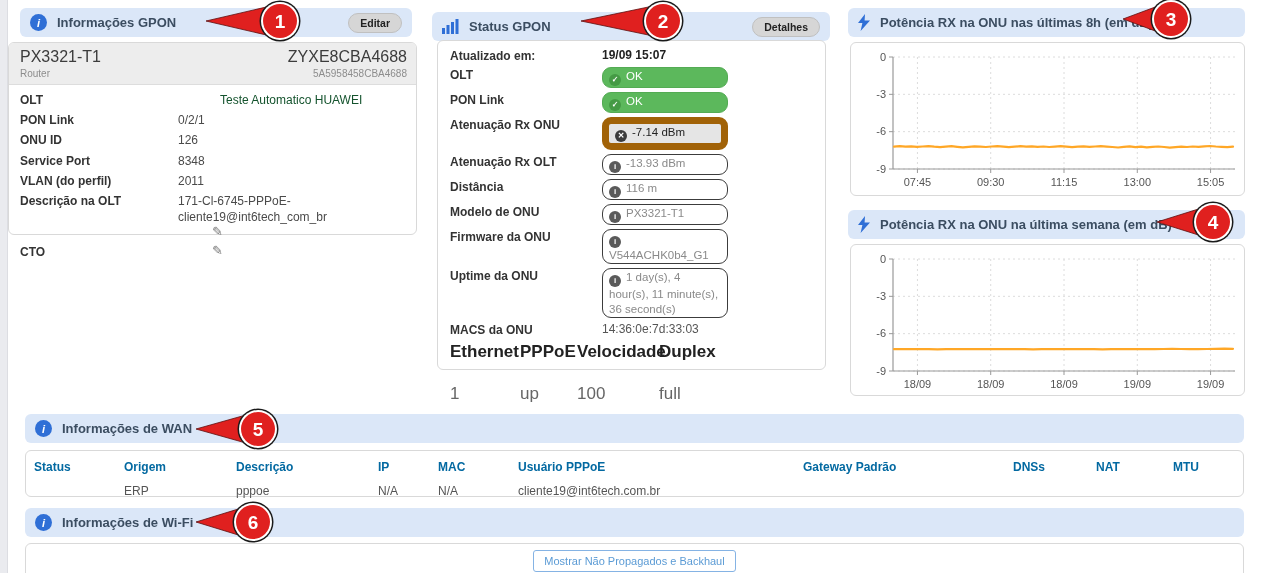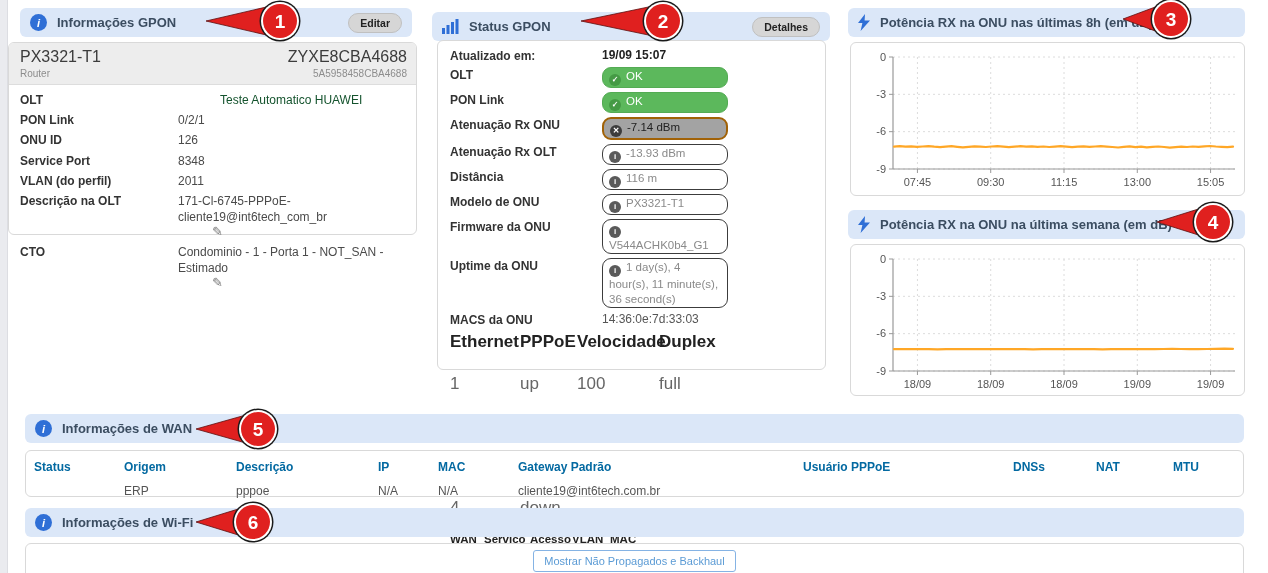--- a/index.html
+++ b/index.html
@@ -33,21 +33,21 @@
   .pencil { color:#777; font-size:13px; margin-left:34px; cursor:pointer; line-height:1.1; width:14px; }
 
   
   .st-row { display:flex; align-items:flex-start; padding:0 10px 0 12px; margin-bottom:4px; }
   .st-label { width:152px; flex:none; font-weight:bold; font-size:12px; color:#333; padding-top:1px; }
   .st-value { font-size:12px; color:#555; }
   .st-value.bold { font-weight:bold; color:#222; }
   .pill { width:126px; border-radius:9px; font-size:11.5px; padding:1px 6px; line-height:1.25; }
   .pill-green   { background:#5cb85c; color:#fff; border:1px solid #54ab54; }
   .pill-green .picon  { background:#459a45; }
-  .pill-orange  { background:#a3a3a3; color:#222; border:2px solid #a16207; }
+  .pill-orange  { background:#e5e5e5; color:#222; border:7px solid #a16207; }
   .pill-orange .picon { background:#3c3c3c; }
   .pill-outline { background:#fff; color:#8a8a8a; border:1.5px solid #3c3c3c; }
   .pill-outline .picon{ background:#5a5a5a; }
   .picon { display:inline-flex; width:12px; height:12px; border-radius:50%; color:#fff; font-size:8px;
     font-weight:bold; align-items:center; justify-content:center; vertical-align:-2px; margin-right:5px; }
   .eth-grid { display:grid; grid-template-columns:46px 33px 58px 1fr; padding:0 10px 0 12px;
     font-size:17px; line-height:17.5px; margin-top:6px;gap:24px; }
   .eth-grid .hd { font-weight:bold; color:#222; }
   .eth-grid .vl { color:#666; }
   .wansum-grid1 { display:grid; grid-template-columns:34px 46px 42px 38px 1fr; padding:0 10px 0 12px;
@@ -113,21 +113,21 @@
         <div class="info-row">
           <div class="info-label">VLAN (do perfil)</div>
           <div class="info-value"><span>2011</span></div>
         </div>
         <div class="info-row">
           <div class="info-label">Descrição na OLT</div>
           <div class="info-value"><span>171-Cl-6745-PPPoE-cliente19@int6tech_com_br</span><div class="pencil">✎</div></div>
         </div>
         <div class="info-row">
           <div class="info-label">CTO</div>
-          <div class="info-value"><span>Condominio - 1 - Porta 1 - NOT_SAN - Estimado</span><div class="pencil">✎</div></div>
+          <div class="info-value"><div class="pencil">✎</div></div>
         </div>
       </div>
   </div>
 
   <div class="panel-header" style="left:432px; top:12px; width:398px;">
     <span style="display:inline-flex;">
       <svg width="17" height="15" viewBox="0 0 17 15">
           <rect x="0" y="9" width="3" height="6" fill="#2f6fd6"></rect>
           <rect x="4.5" y="6" width="3" height="9" fill="#2f6fd6"></rect>
           <rect x="9" y="3" width="3" height="12" fill="#2f6fd6"></rect>
@@ -312,22 +312,22 @@
     <span class="info-badge">i</span>
     <span class="ph-title">Informações de WAN</span>
   </div>
   <div class="card" style="left:25px; top:450px; width:1219px; height:47px;">
     <div id="wan-grid" class="wan-grid">
         <span class="hd">Status</span>
         <span class="hd">Origem</span>
         <span class="hd">Descrição</span>
         <span class="hd">IP</span>
         <span class="hd">MAC</span>
+        <span class="hd">Usuário PPPoE</span>
         <span class="hd">Gateway Padrão</span>
-        <span class="hd">Usuário PPPoE</span>
         <span class="hd">DNSs</span>
         <span class="hd">NAT</span>
         <span class="hd">MTU</span>
         <span class="vl"></span>
         <span class="vl">ERP</span>
         <span class="vl">pppoe</span>
         <span class="vl">N/A</span>
         <span class="vl">N/A</span>
         <span class="vl">cliente19@int6tech.com.br</span>
         <span class="vl"></span>

